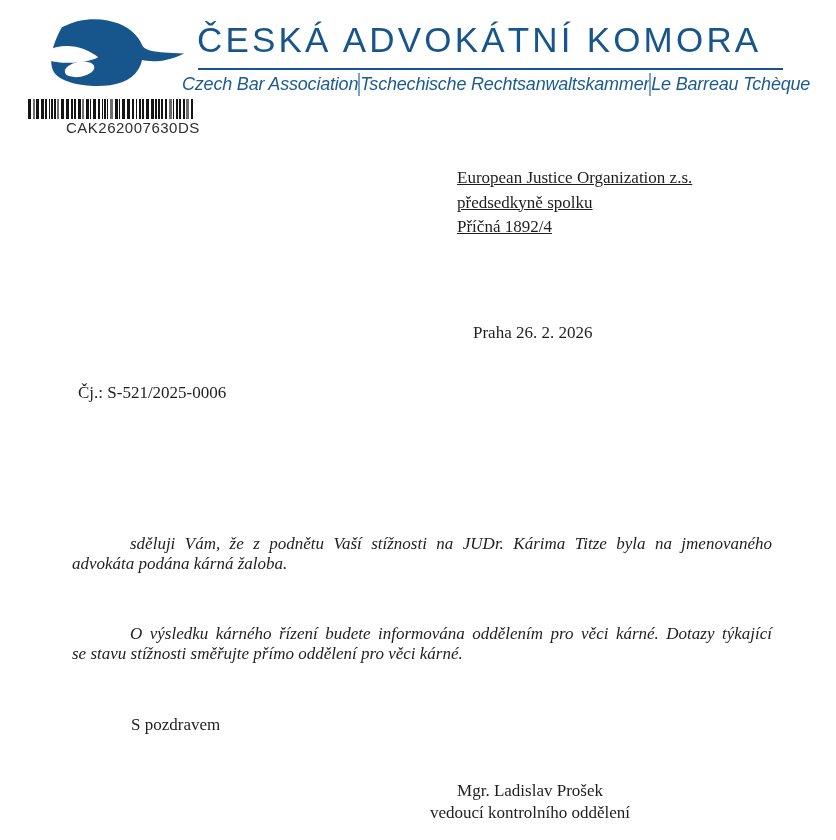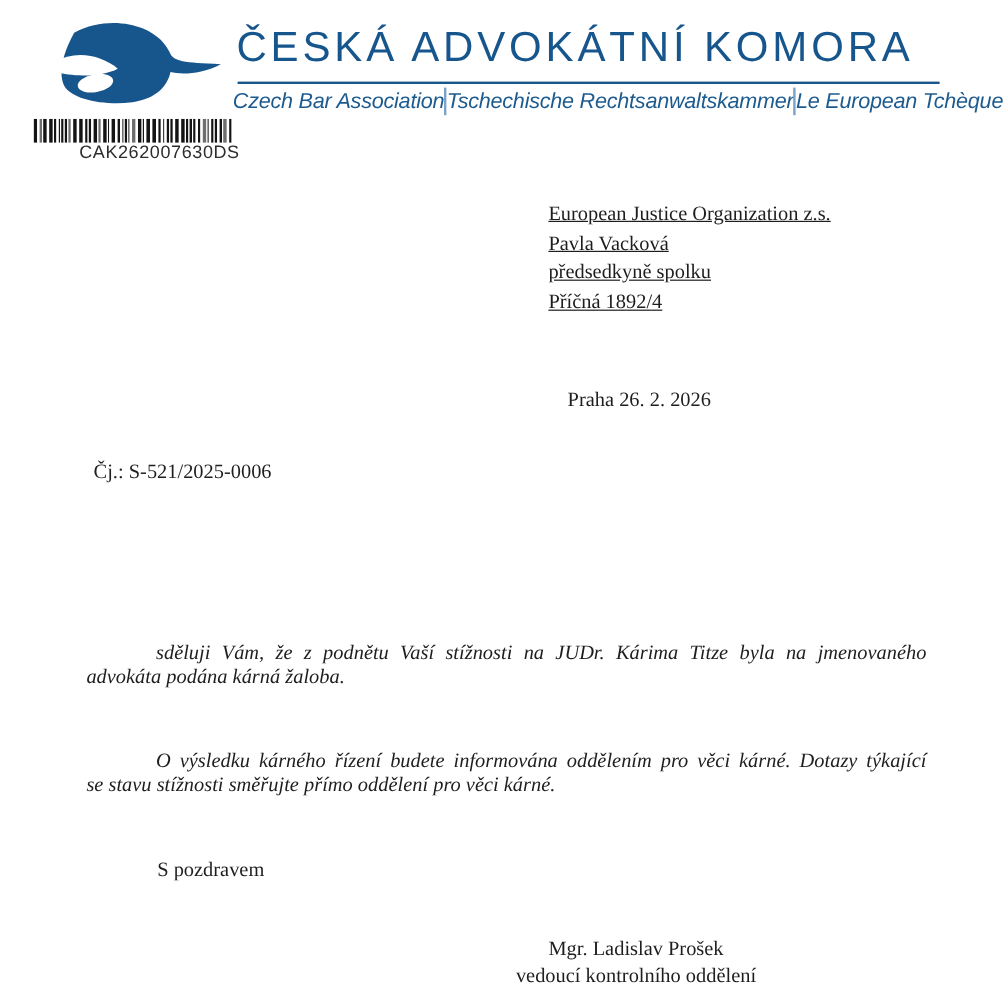--- a/index.html
+++ b/index.html
@@ -19,21 +19,21 @@
     position:absolute; left:197px; top:20px; width:592px;
     font-family:"Liberation Sans", sans-serif;
     font-size:35px; line-height:40px; letter-spacing:3.2px;
     color:#17568C; white-space:nowrap;
   }
   .header-rule {
     position:absolute; left:198px; top:68px; width:585px; height:2px;
     background:#17568C;
   }
   .subtitle {
-    position:absolute; left:194px; top:71px; width:588px;
+    position:absolute; left:182px; top:71px; width:588px;
     display:flex; align-items:center; justify-content:space-between;
     font-family:"Liberation Sans", sans-serif; font-style:italic;
     font-size:18px; line-height:26px; letter-spacing:-0.2px;
     color:#1d5b8f; white-space:nowrap;
   }
   .subtitle-sep { width:2px; height:23px; background:#7ba3c6; flex:none; }
 
   
   .barcode {
     position:absolute; left:28px; top:99px; width:166px; height:20px;
@@ -82,21 +82,21 @@
 
     <div class="org-name">ČESKÁ ADVOKÁTNÍ KOMORA</div>
 
     <div class="header-rule"></div>
 
     <div class="subtitle">
       <span>Czech Bar Association</span>
       <span class="subtitle-sep"></span>
       <span>Tschechische Rechtsanwaltskammer</span>
       <span class="subtitle-sep"></span>
-      <span>Le European Tchèque</span>
+      <span>Le Barreau Tchèque</span>
     </div>
   </div>
 
   <div class="barcode">
       <i style="width:3px"></i>
       <i class="g" style="width:2px"></i>
       <i style="width:2px;background:#6e6e6e"></i>
       <i class="g" style="width:1px"></i>
       <i style="width:3px;background:#141414"></i>
       <i class="g" style="width:2px"></i>
@@ -180,21 +180,20 @@
       <i class="g" style="width:1px"></i>
       <i style="width:3px;background:#6e6e6e"></i>
       <i class="g" style="width:2px"></i>
       <i style="width:2px"></i>
       <i class="g" style="width:1px"></i>
     </div>
   <div class="barcode-label">CAK262007630DS</div>
 
   <div class="recipient">
     <div>European Justice Organization z.s.</div>
-    <div>Pavla Vacková</div>
     <div>předsedkyně spolku</div>
     <div>Příčná 1892/4</div>
   </div>
 
   <div class="date-line">Praha 26. 2. 2026</div>
 
   <div class="reference">Čj.: S-521/2025-0006</div>
 
 
   <div class="para para-1">

